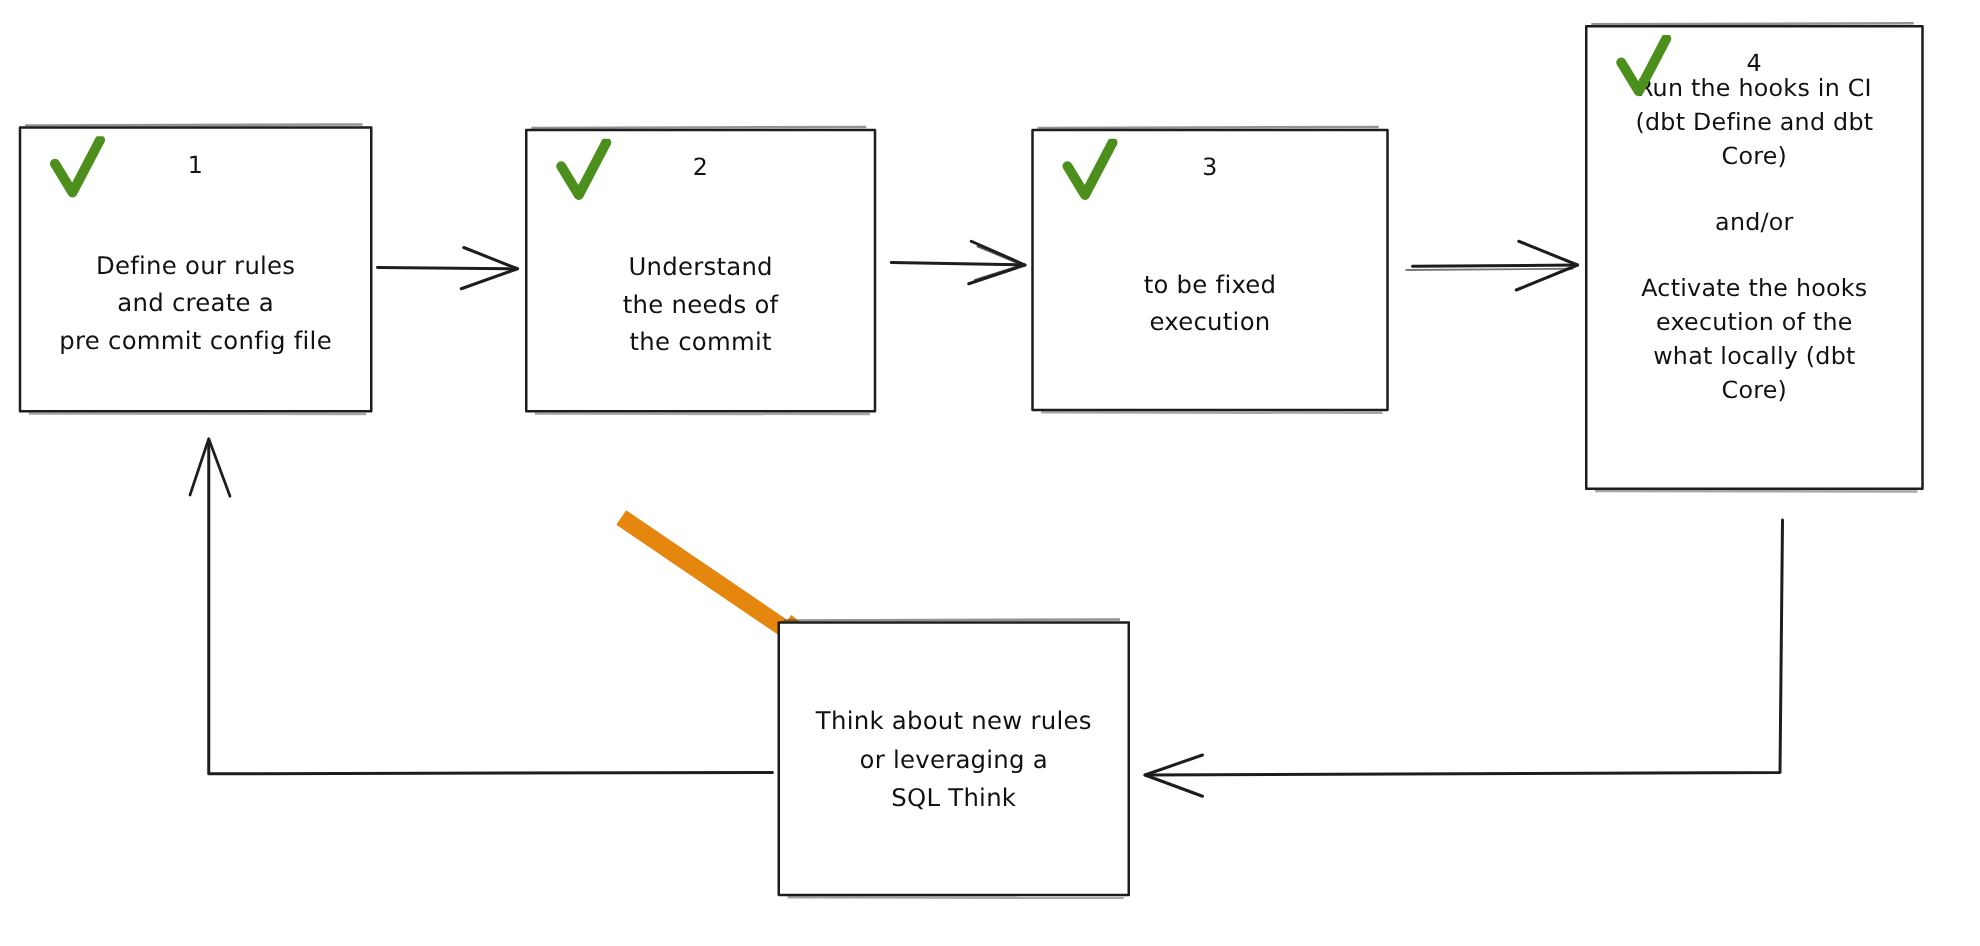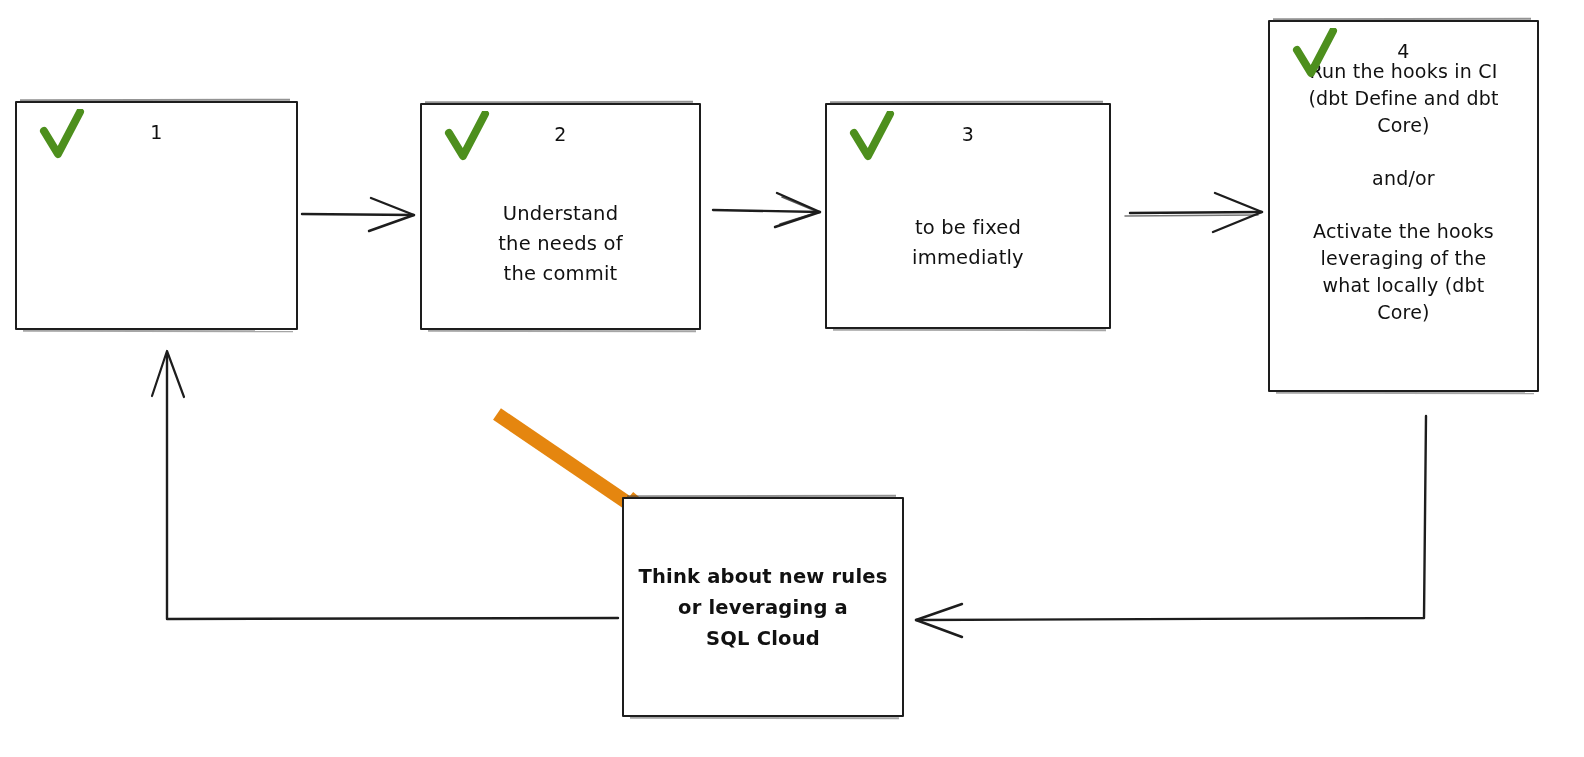--- a/index.html
+++ b/index.html
@@ -104,21 +104,21 @@
   }
   .node-gap {
     height: 26px;
   }
 
   
   #node-1 { left: 15px;   top: 101px; width: 283px; height: 229px; }
   #node-2 { left: 420px;  top: 103px; width: 281px; height: 227px; }
   #node-3 { left: 825px;  top: 103px; width: 286px; height: 226px; }
   #node-4 { left: 1268px; top: 20px;  width: 271px; height: 372px; }
-  #node-5 { left: 622px;  top: 497px; width: 282px; height: 220px; font-weight: bold; }
+  #node-5 { left: 622px;  top: 497px; width: 282px; height: 220px; }
 
   #node-4 .node-line { font-size: 19px; line-height: 27px; }
   #node-5 .node-header { height: 58px; }
   #node-5 .node-body { justify-content: flex-start; padding-top: 4px; }
   #node-5 .node-line { font-size: 19.5px; line-height: 31px; }
 </style>
 </head>
 <body>
 
 <div id="canvas">
@@ -159,20 +159,25 @@
     </g>
   </svg>
 
   <div class="node" id="node-1">
     <div class="node-header">
       <svg class="check-icon" viewBox="0 0 46 52">
         <path d="M5,22 L19,45 L41,3" fill="none" stroke="#4d8f1d" stroke-width="8" stroke-linecap="round" stroke-linejoin="round"></path>
       </svg>
       <div class="node-num">1</div>
     </div>
+    <div class="node-body">
+      <span class="node-line">Define our rules</span>
+      <span class="node-line">and create a</span>
+      <span class="node-line">pre commit config file</span>
+    </div>
   </div>
 
   <div class="node" id="node-2">
     <div class="node-header">
       <svg class="check-icon" viewBox="0 0 46 52">
         <path d="M5,22 L19,45 L41,3" fill="none" stroke="#4d8f1d" stroke-width="8" stroke-linecap="round" stroke-linejoin="round"></path>
       </svg>
       <div class="node-num">2</div>
     </div>
     <div class="node-body">
@@ -184,47 +189,47 @@
 
   <div class="node" id="node-3">
     <div class="node-header">
       <svg class="check-icon" viewBox="0 0 46 52">
         <path d="M5,22 L19,45 L41,3" fill="none" stroke="#4d8f1d" stroke-width="8" stroke-linecap="round" stroke-linejoin="round"></path>
       </svg>
       <div class="node-num">3</div>
     </div>
     <div class="node-body">
       <span class="node-line">to be fixed</span>
-      <span class="node-line">immediatly</span>
+      <span class="node-line">execution</span>
     </div>
   </div>
 
   <div class="node" id="node-4">
     <div class="node-header">
       <svg class="check-icon" viewBox="0 0 46 52">
         <path d="M5,22 L19,45 L41,3" fill="none" stroke="#4d8f1d" stroke-width="8" stroke-linecap="round" stroke-linejoin="round"></path>
       </svg>
       <div class="node-num">4</div>
     </div>
     <div class="node-body" style="justify-content:flex-start; margin-top:-28px;">
       <span class="node-line">Run the hooks in CI</span>
       <span class="node-line">(dbt Define and dbt</span>
       <span class="node-line">Core)</span>
       <span class="node-gap"></span>
       <span class="node-line">and/or</span>
       <span class="node-gap"></span>
       <span class="node-line">Activate the hooks</span>
-      <span class="node-line">leveraging of the</span>
+      <span class="node-line">execution of the</span>
       <span class="node-line">what locally (dbt</span>
       <span class="node-line">Core)</span>
     </div>
   </div>
 
   <div class="node" id="node-5">
     <div class="node-header"></div>
     <div class="node-body">
       <span class="node-line">Think about new rules</span>
       <span class="node-line">or leveraging a</span>
-      <span class="node-line">SQL Cloud</span>
+      <span class="node-line">SQL Think</span>
     </div>
   </div>
 
 </div>
 
 </body></html>

